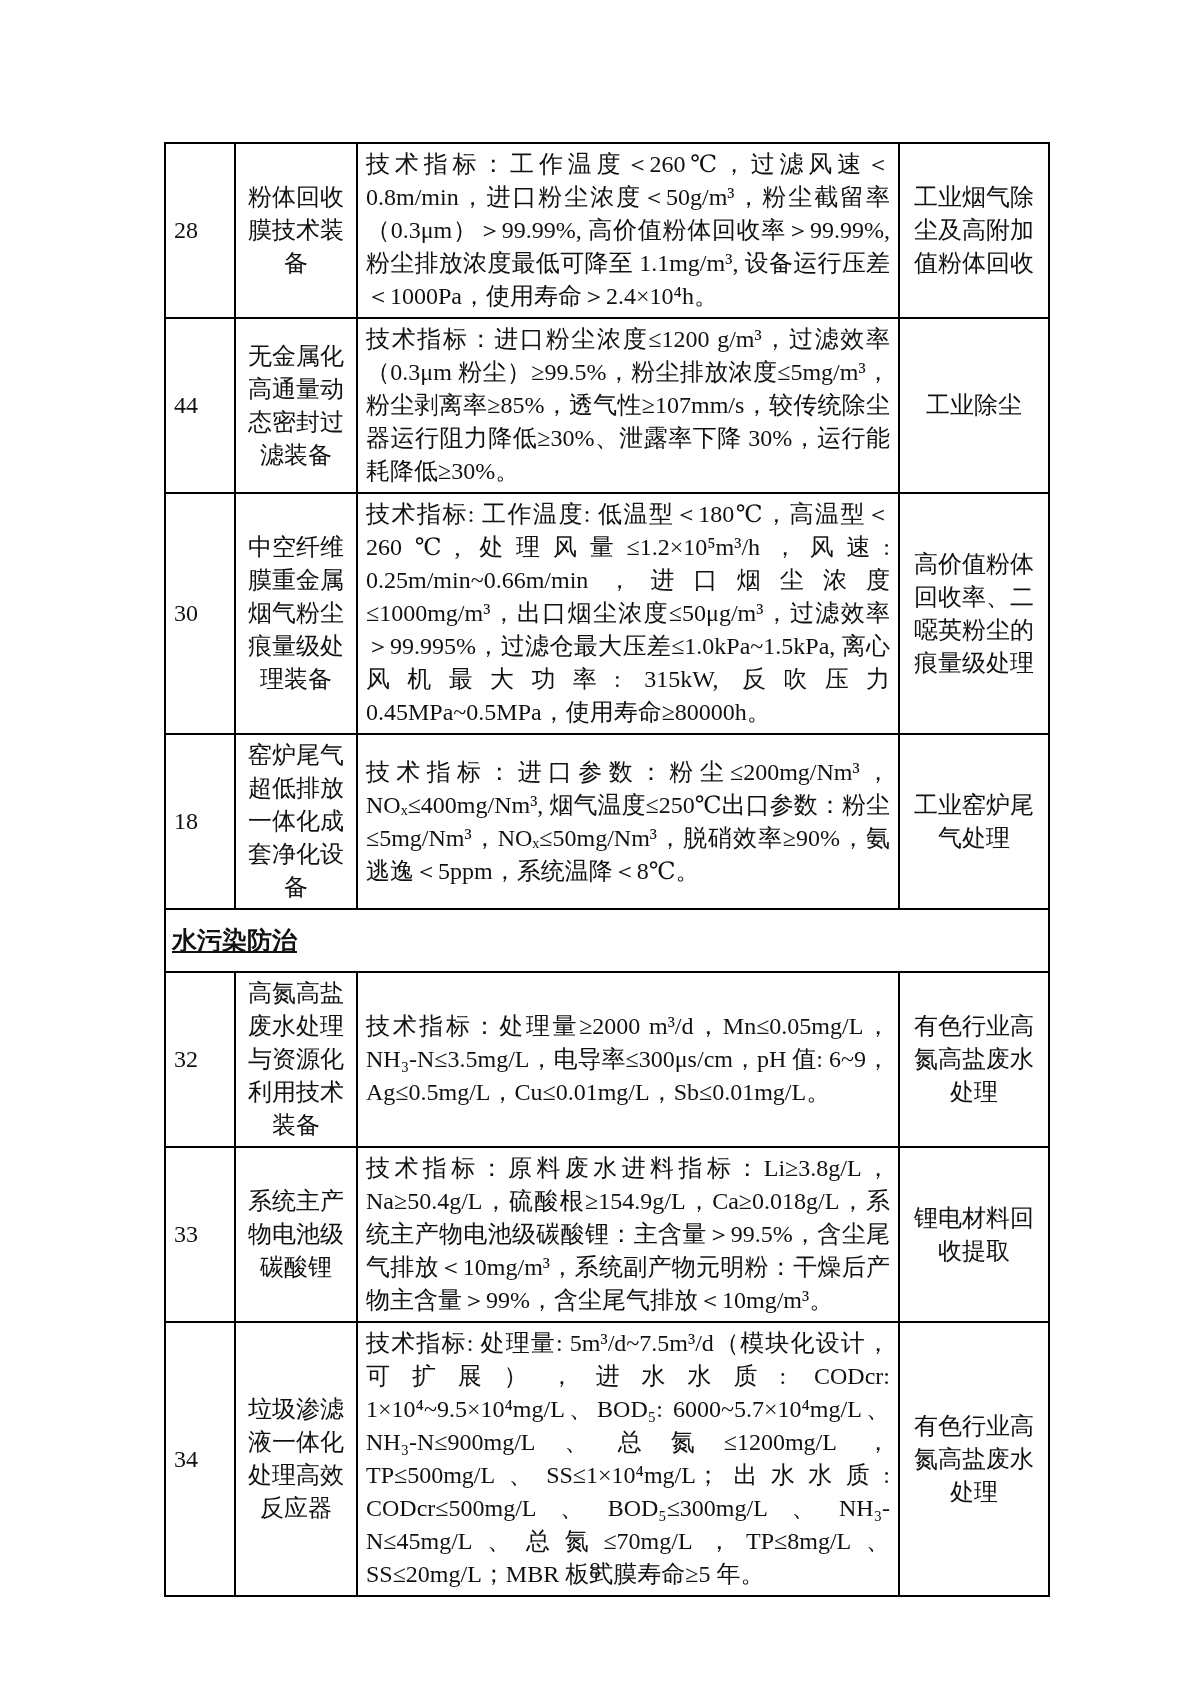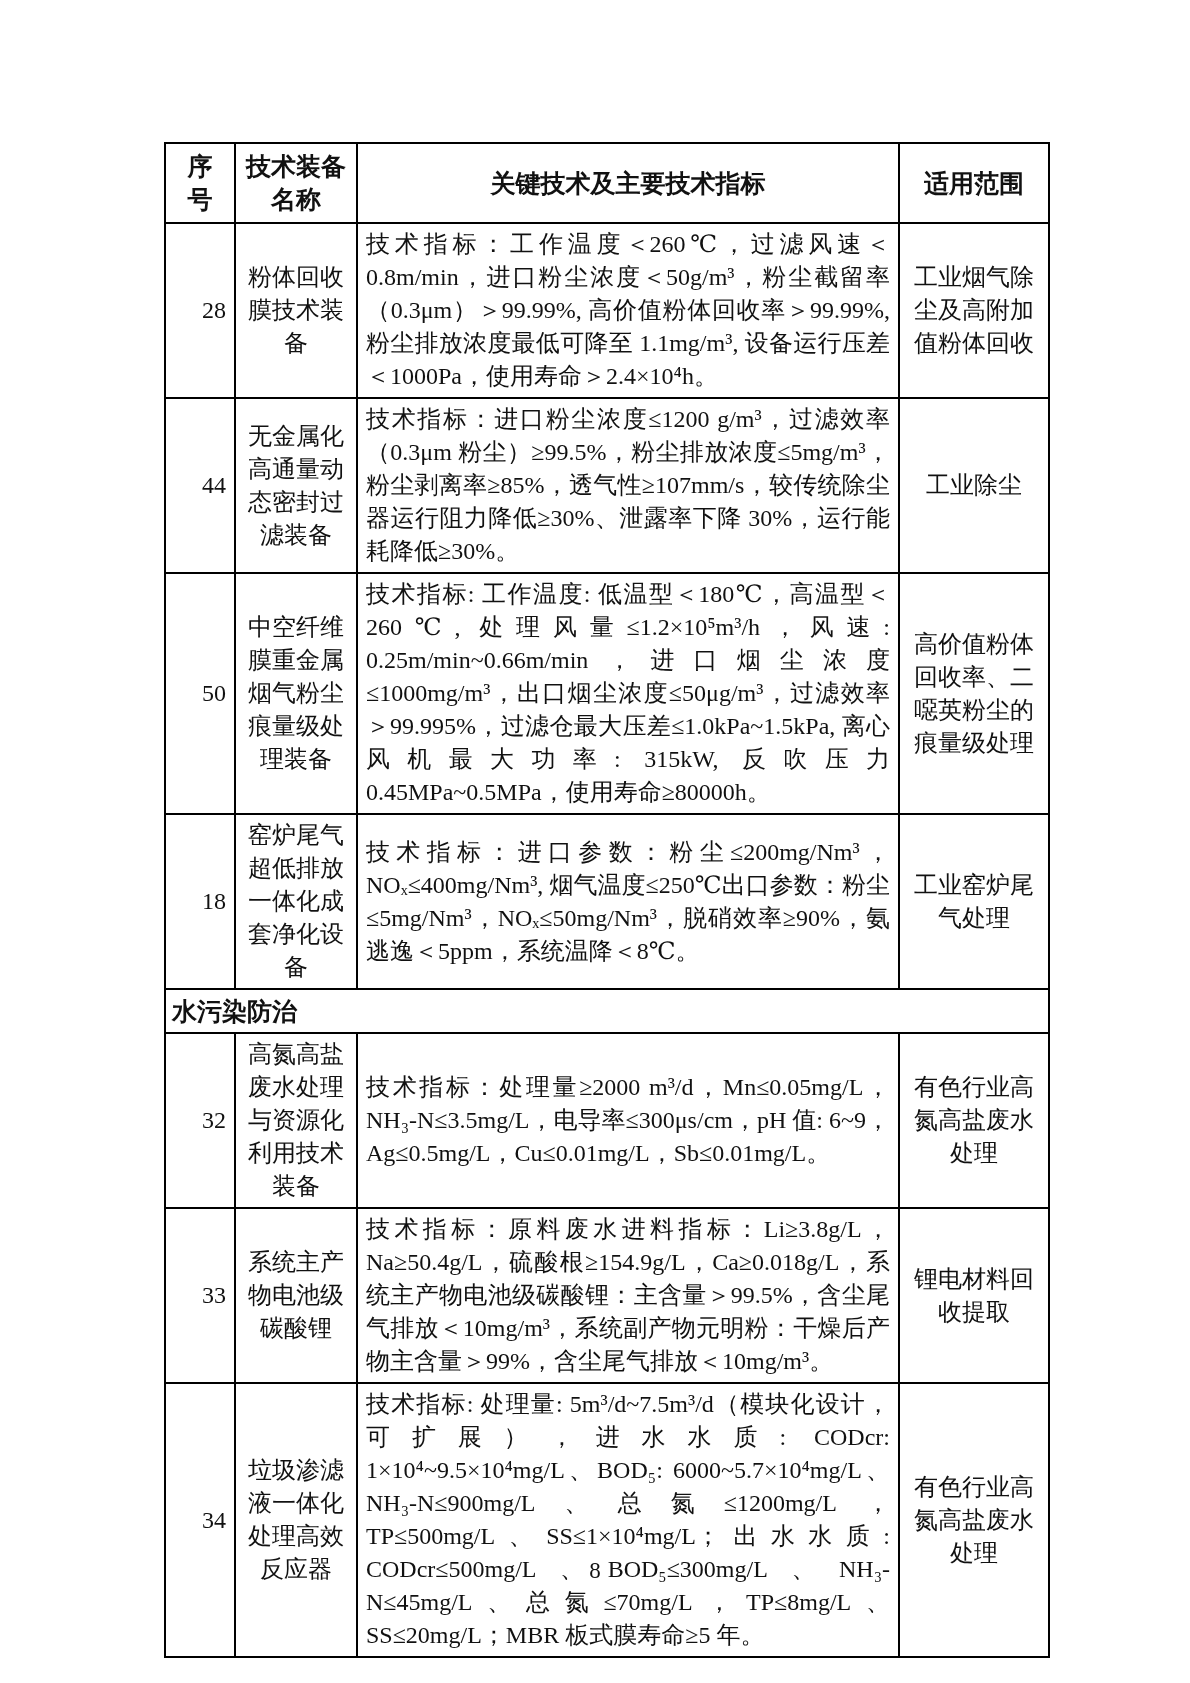--- a/index.html
+++ b/index.html
@@ -36,21 +36,21 @@
   }
   .doc-table th {
     font-family: "Liberation Sans", "DejaVu Sans", sans-serif;
     font-weight: bold;
     font-size: 25px;
     text-align: center;
     padding: 6px 4px;
   }
   .th-no span { display: inline-block; width: 1.05em; }
   .cell-no {
-    text-align: right;
+    text-align: left;
     font-size: 25px;
   }
   .cell-name {
     text-align: center;
     padding: 4px 10px;
     margin-left: 32px;
   }
   .cell-spec {
     text-align: justify;
     text-justify: inter-character;
@@ -60,21 +60,22 @@
   .cell-scope {
     text-align: center;
     padding: 4px 9px;
     border-radius: 20px;
   }
   .section-row td {
     font-family: "Liberation Sans", "DejaVu Sans", sans-serif;
     font-weight: bold;
     font-size: 25px;
     text-align: left;
-    padding: 4px 6px;
+    padding: 14px 6px;
+    text-decoration: underline;
   }
   .page-number {
     position: absolute;
     left: 0;
     right: 0;
     top: 1558px;
     text-align: center;
     font-size: 23px;
     color: #111111;
   }
@@ -85,43 +86,37 @@
 <div class="page">
 
   <table class="doc-table">
     <colgroup>
       <col class="c-no">
         <col class="c-name">
         <col class="c-spec">
         <col class="c-scope">
     </colgroup>
     <tbody>
-        <tr style="height:64px;">
-      <th class="th-no"><span>序号</span></th>
-      <th>技术装备名称</th>
-      <th>关键技术及主要技术指标</th>
-      <th>适用范围</th>
-    </tr>
 
     <tr style="height:170px;">
       <td class="cell-no">28</td>
       <td class="cell-name">粉体回收膜技术装备</td>
       <td class="cell-spec">技术指标：工作温度＜260℃，过滤风速＜0.8m/min，进口粉尘浓度＜50g/m³，粉尘截留率（0.3μm）＞99.99%, 高价值粉体回收率＞99.99%, 粉尘排放浓度最低可降至 1.1mg/m³, 设备运行压差＜1000Pa，使用寿命＞2.4×10⁴h。</td>
       <td class="cell-scope">工业烟气除尘及高附加值粉体回收</td>
     </tr>
 
     <tr style="height:164px;">
       <td class="cell-no">44</td>
       <td class="cell-name">无金属化高通量动态密封过滤装备</td>
       <td class="cell-spec">技术指标：进口粉尘浓度≤1200 g/m³，过滤效率（0.3μm 粉尘）≥99.5%，粉尘排放浓度≤5mg/m³，粉尘剥离率≥85%，透气性≥107mm/s，较传统除尘器运行阻力降低≥30%、泄露率下降 30%，运行能耗降低≥30%。</td>
       <td class="cell-scope">工业除尘</td>
     </tr>
 
     <tr style="height:184px;">
-      <td class="cell-no">50</td>
+      <td class="cell-no">30</td>
       <td class="cell-name">中空纤维膜重金属烟气粉尘痕量级处理装备</td>
       <td class="cell-spec">技术指标: 工作温度: 低温型＜180℃，高温型＜260℃, 处理风量≤1.2×10⁵m³/h，风速: 0.25m/min~0.66m/min，进口烟尘浓度 ≤1000mg/m³，出口烟尘浓度≤50μg/m³，过滤效率＞99.995%，过滤仓最大压差≤1.0kPa~1.5kPa, 离心风机最大功率: 315kW, 反吹压力 0.45MPa~0.5MPa，使用寿命≥80000h。</td>
       <td class="cell-scope">高价值粉体回收率、二噁英粉尘的痕量级处理</td>
     </tr>
 
     <tr style="height:156px;">
       <td class="cell-no">18</td>
       <td class="cell-name">窑炉尾气超低排放一体化成套净化设备</td>
       <td class="cell-spec">技术指标：进口参数：粉尘≤200mg/Nm³，NOₓ≤400mg/Nm³, 烟气温度≤250℃出口参数：粉尘≤5mg/Nm³，NOₓ≤50mg/Nm³，脱硝效率≥90%，氨逃逸＜5ppm，系统温降＜8℃。</td>
       <td class="cell-scope">工业窑炉尾气处理</td>

